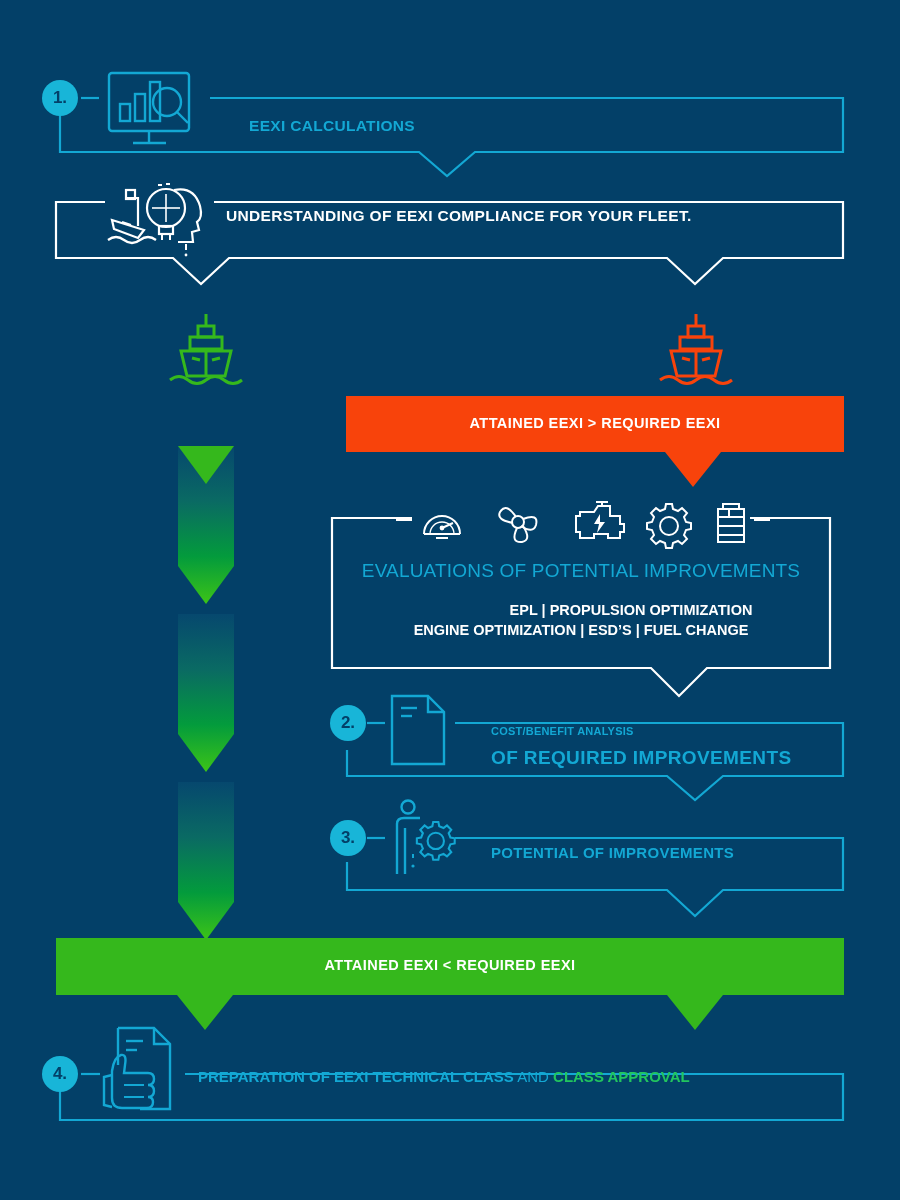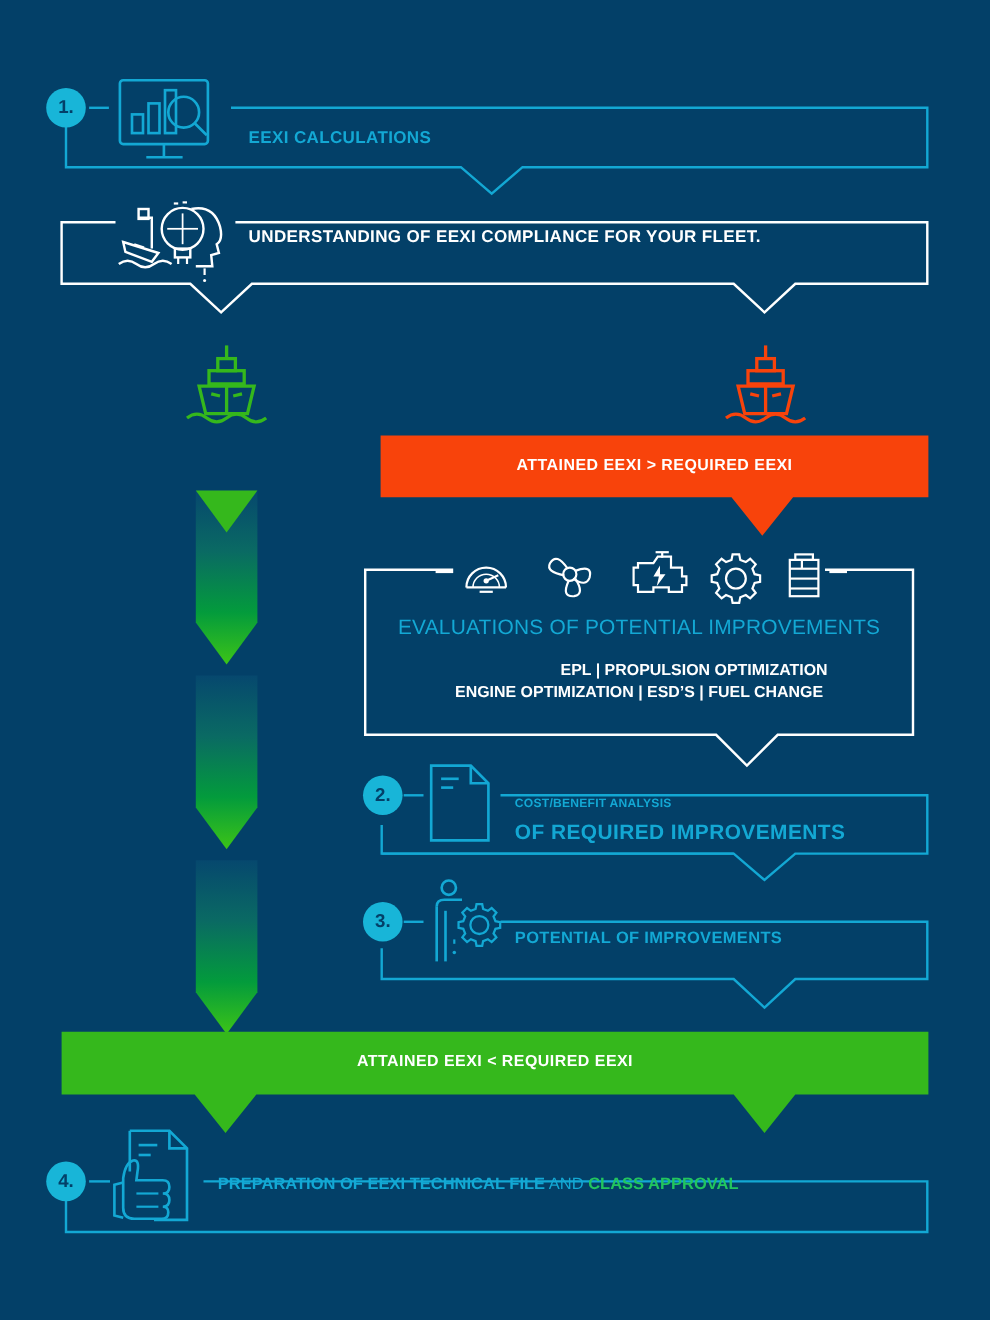--- a/index.html
+++ b/index.html
@@ -6,21 +6,21 @@
   body{
     width:900px;height:1200px;
     background:#034068;
     font-family:"Liberation Sans", sans-serif;
     overflow:hidden;
   }
   #stage{position:relative;width:900px;height:1200px;}
   .abs{position:absolute;}
   svg{display:block;overflow:visible;}
   .txt{position:absolute;font-weight:700;letter-spacing:.02em;white-space:nowrap;}
-  .cyan{color:#13a8d4;}
+  .cyan{color:#13a8d4;margin-left:23px;}
   .white{color:#ffffff;}
   .num-circle{
     position:absolute;border-radius:50%;
     background:#18B5D8;color:#034068;
     display:flex;align-items:center;justify-content:center;
     font-weight:700;font-size:17px;letter-spacing:0;
   }
   .barlabel{
     position:absolute;left:0;right:0;text-align:center;
     color:#fff;font-weight:700;
@@ -265,17 +265,17 @@
       <line x1="24" y1="60" x2="44" y2="60" stroke="#13a8d4" stroke-width="2"></line>
       <line x1="24" y1="72" x2="44" y2="72" stroke="#13a8d4" stroke-width="2"></line>
       <path d="M 12 50 L 4 52 L 4 80 L 12 82" fill="none" stroke="#13a8d4" stroke-width="2.4"></path>
     </svg>
 
     <div class="num-circle" style="left:42px;top:34px;width:36px;height:36px;">
       <span>4.</span>
     </div>
 
     <div class="abs" style="left:198px;top:46px;font-size:15px;white-space:nowrap;">
-      <span style="color:#13a8d4;font-weight:700;">PREPARATION OF EEXI TECHNICAL FILE</span><span style="color:#13a8d4;font-weight:400;"> AND </span><span style="color:#22c55e;font-weight:700;">CLASS APPROVAL</span>
+      <span style="color:#13a8d4;font-weight:700;">PREPARATION OF EEXI TECHNICAL CLASS</span><span style="color:#13a8d4;font-weight:400;"> AND </span><span style="color:#22c55e;font-weight:700;">CLASS APPROVAL</span>
     </div>
   </div>
 
 </div>
 
 </body></html>

